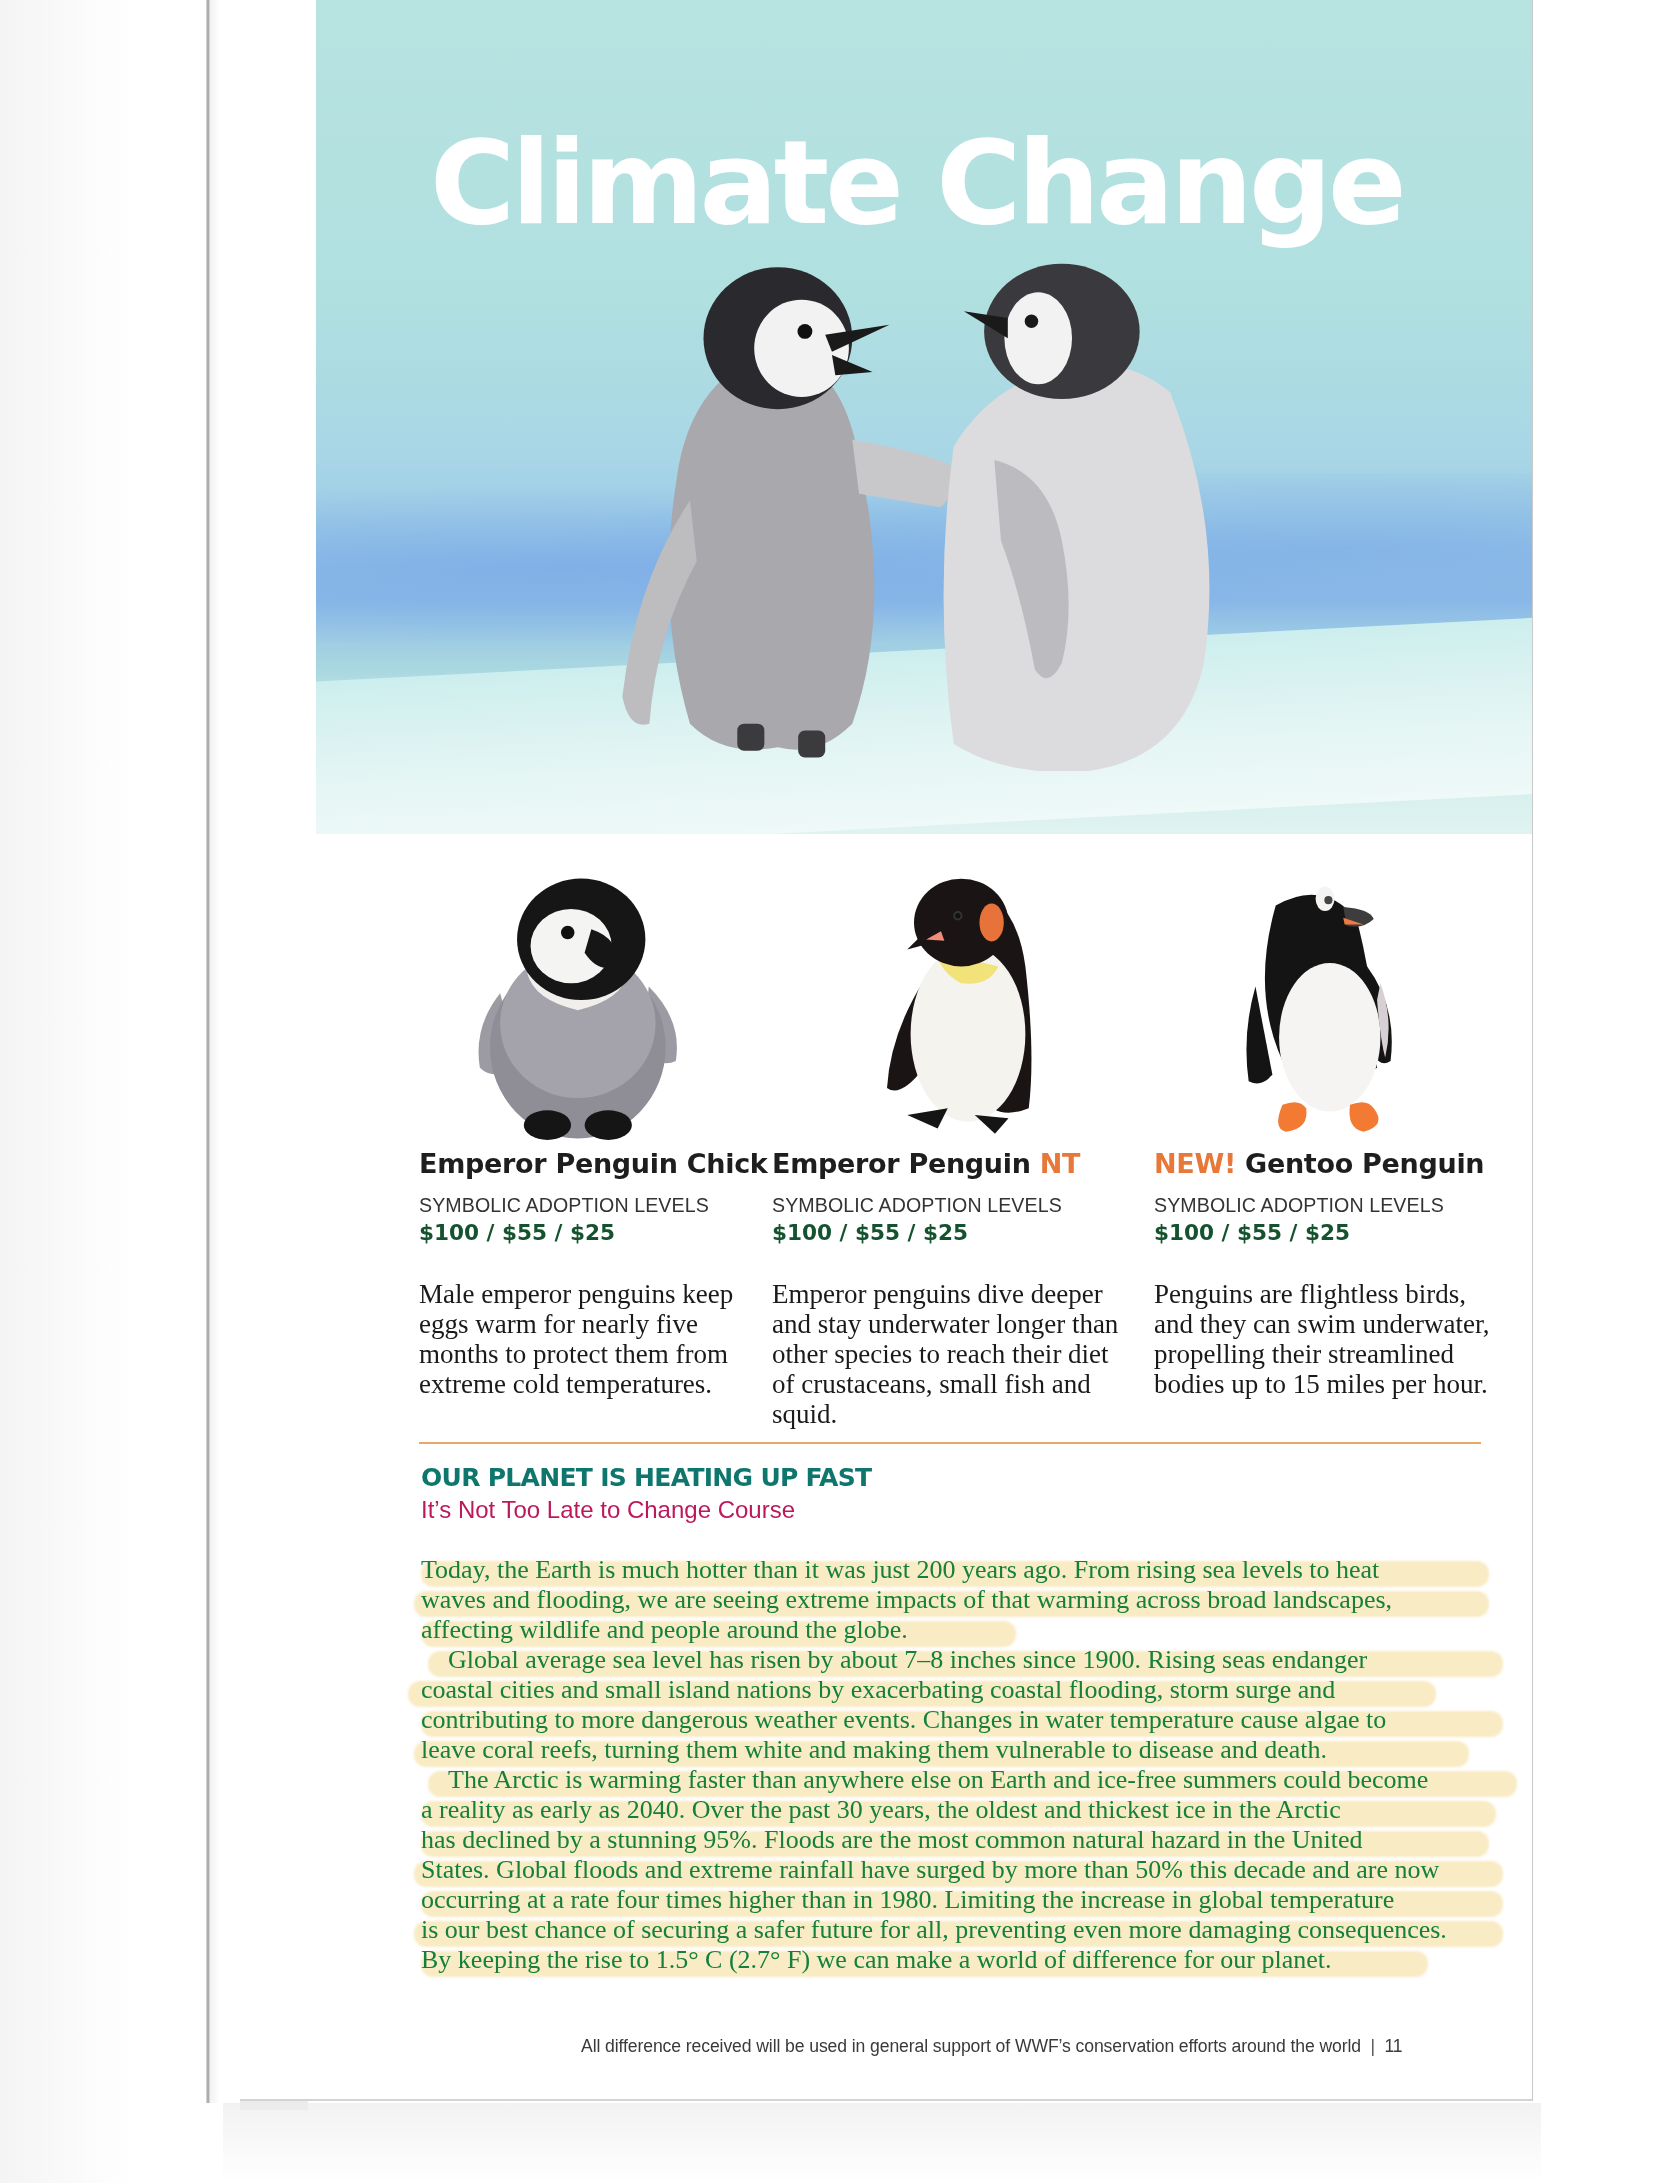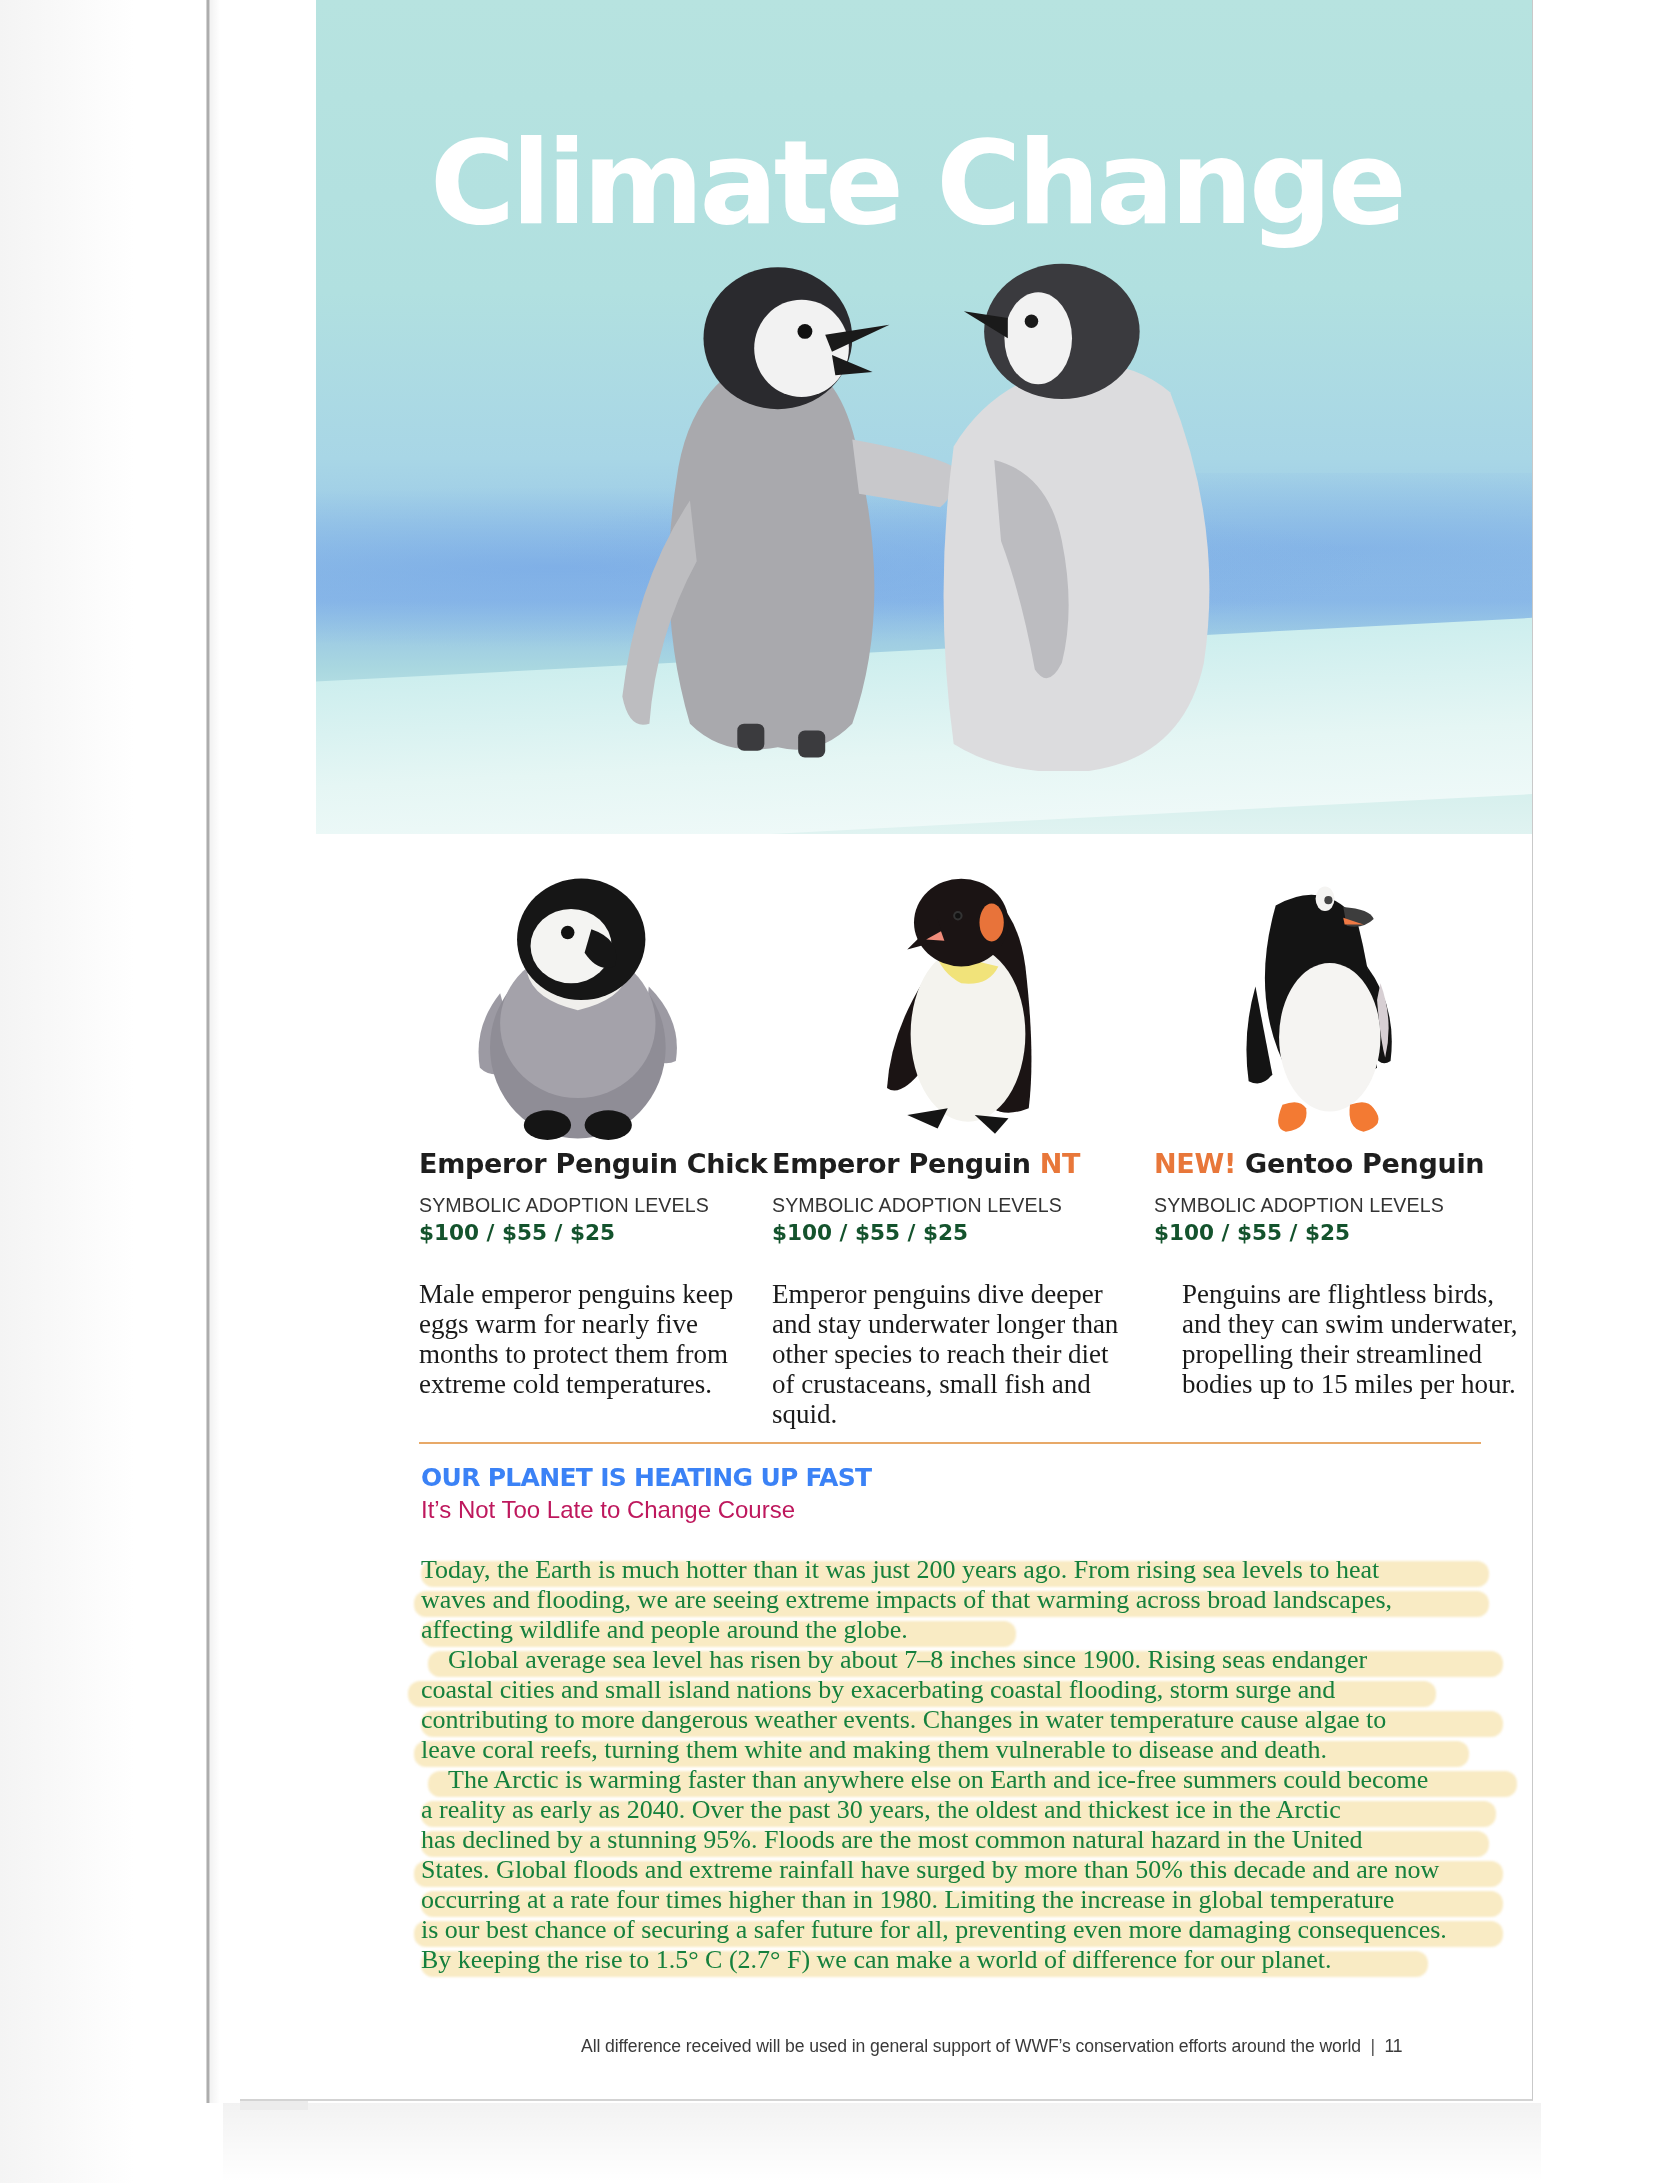--- a/index.html
+++ b/index.html
@@ -33,26 +33,26 @@
   .product { position: absolute; top: 865px; }
   .product .art { position: absolute; left: 0; top: 0; }
   .product .name { position: absolute; top: 283px; white-space: nowrap; font-family: "DejaVu Sans", sans-serif; font-weight: bold; font-size: 27px; color: #1e1e1e; letter-spacing: -0.3px; }
   .product .name .accent { color: #e8773a; }
   .product .levels { position: absolute; top: 329px; white-space: nowrap; font-family: "Liberation Sans", sans-serif; font-size: 19.6px; color: #333333; letter-spacing: 0.1px; }
   .product .price { position: absolute; top: 355px; white-space: nowrap; font-family: "DejaVu Sans", sans-serif; font-weight: bold; font-size: 21.6px; color: #14532d; }
   .product .desc { position: absolute; top: 414px; font-family: "Liberation Serif", serif; font-size: 27px; line-height: 30px; color: #1a1a1a; }
 
   .p1 { left: 419px; } .p1 .desc { width: 352px; }
   .p2 { left: 772px; } .p2 .desc { width: 365px; }
-  .p3 { left: 1154px; } .p3 .desc { width: 352px; margin-left: 28px; }
+  .p3 { left: 1154px; } .p3 .desc { width: 352px; }
 
   .separator { position: absolute; left: 419px; top: 1442px; width: 1062px; height: 2px; background: #e8a968; }
 
   
-  .section-title { position: absolute; left: 421px; top: 1463px; font-family: "DejaVu Sans", sans-serif; font-weight: bold; font-size: 25px; color: #3b82f6; letter-spacing: -0.7px; white-space: nowrap; }
+  .section-title { position: absolute; left: 421px; top: 1463px; font-family: "DejaVu Sans", sans-serif; font-weight: bold; font-size: 25px; color: #0f766e; letter-spacing: -0.7px; white-space: nowrap; }
   .section-subtitle { position: absolute; left: 421px; top: 1496px; font-family: "Liberation Sans", sans-serif; font-size: 24px; color: #be185d; white-space: nowrap; }
 
   .body-text { position: absolute; left: 421px; top: 1555px; width: 1095px; font-family: "Liberation Serif", serif; font-size: 26px; line-height: 30px; color: #15803d; }
   .body-text .line { display: block; white-space: nowrap; position: relative; }
   .body-text .line.indent { padding-left: 27px; }
   .hl { position: absolute; height: 26px; top: 6px; background: rgba(246, 222, 160, 0.62); border-radius: 12px; z-index: 0; filter: blur(1px); }
   .body-text .line span.txt { position: relative; z-index: 1; }
 
   .footer { position: absolute; left: 581px; top: 2036px; font-family: "Liberation Sans", sans-serif; font-size: 17.6px; color: #3a3a3a; white-space: nowrap; letter-spacing: -0.1px; }
   .footer .sep { display: inline-block; margin: 0 9.5px; color: #555; }

